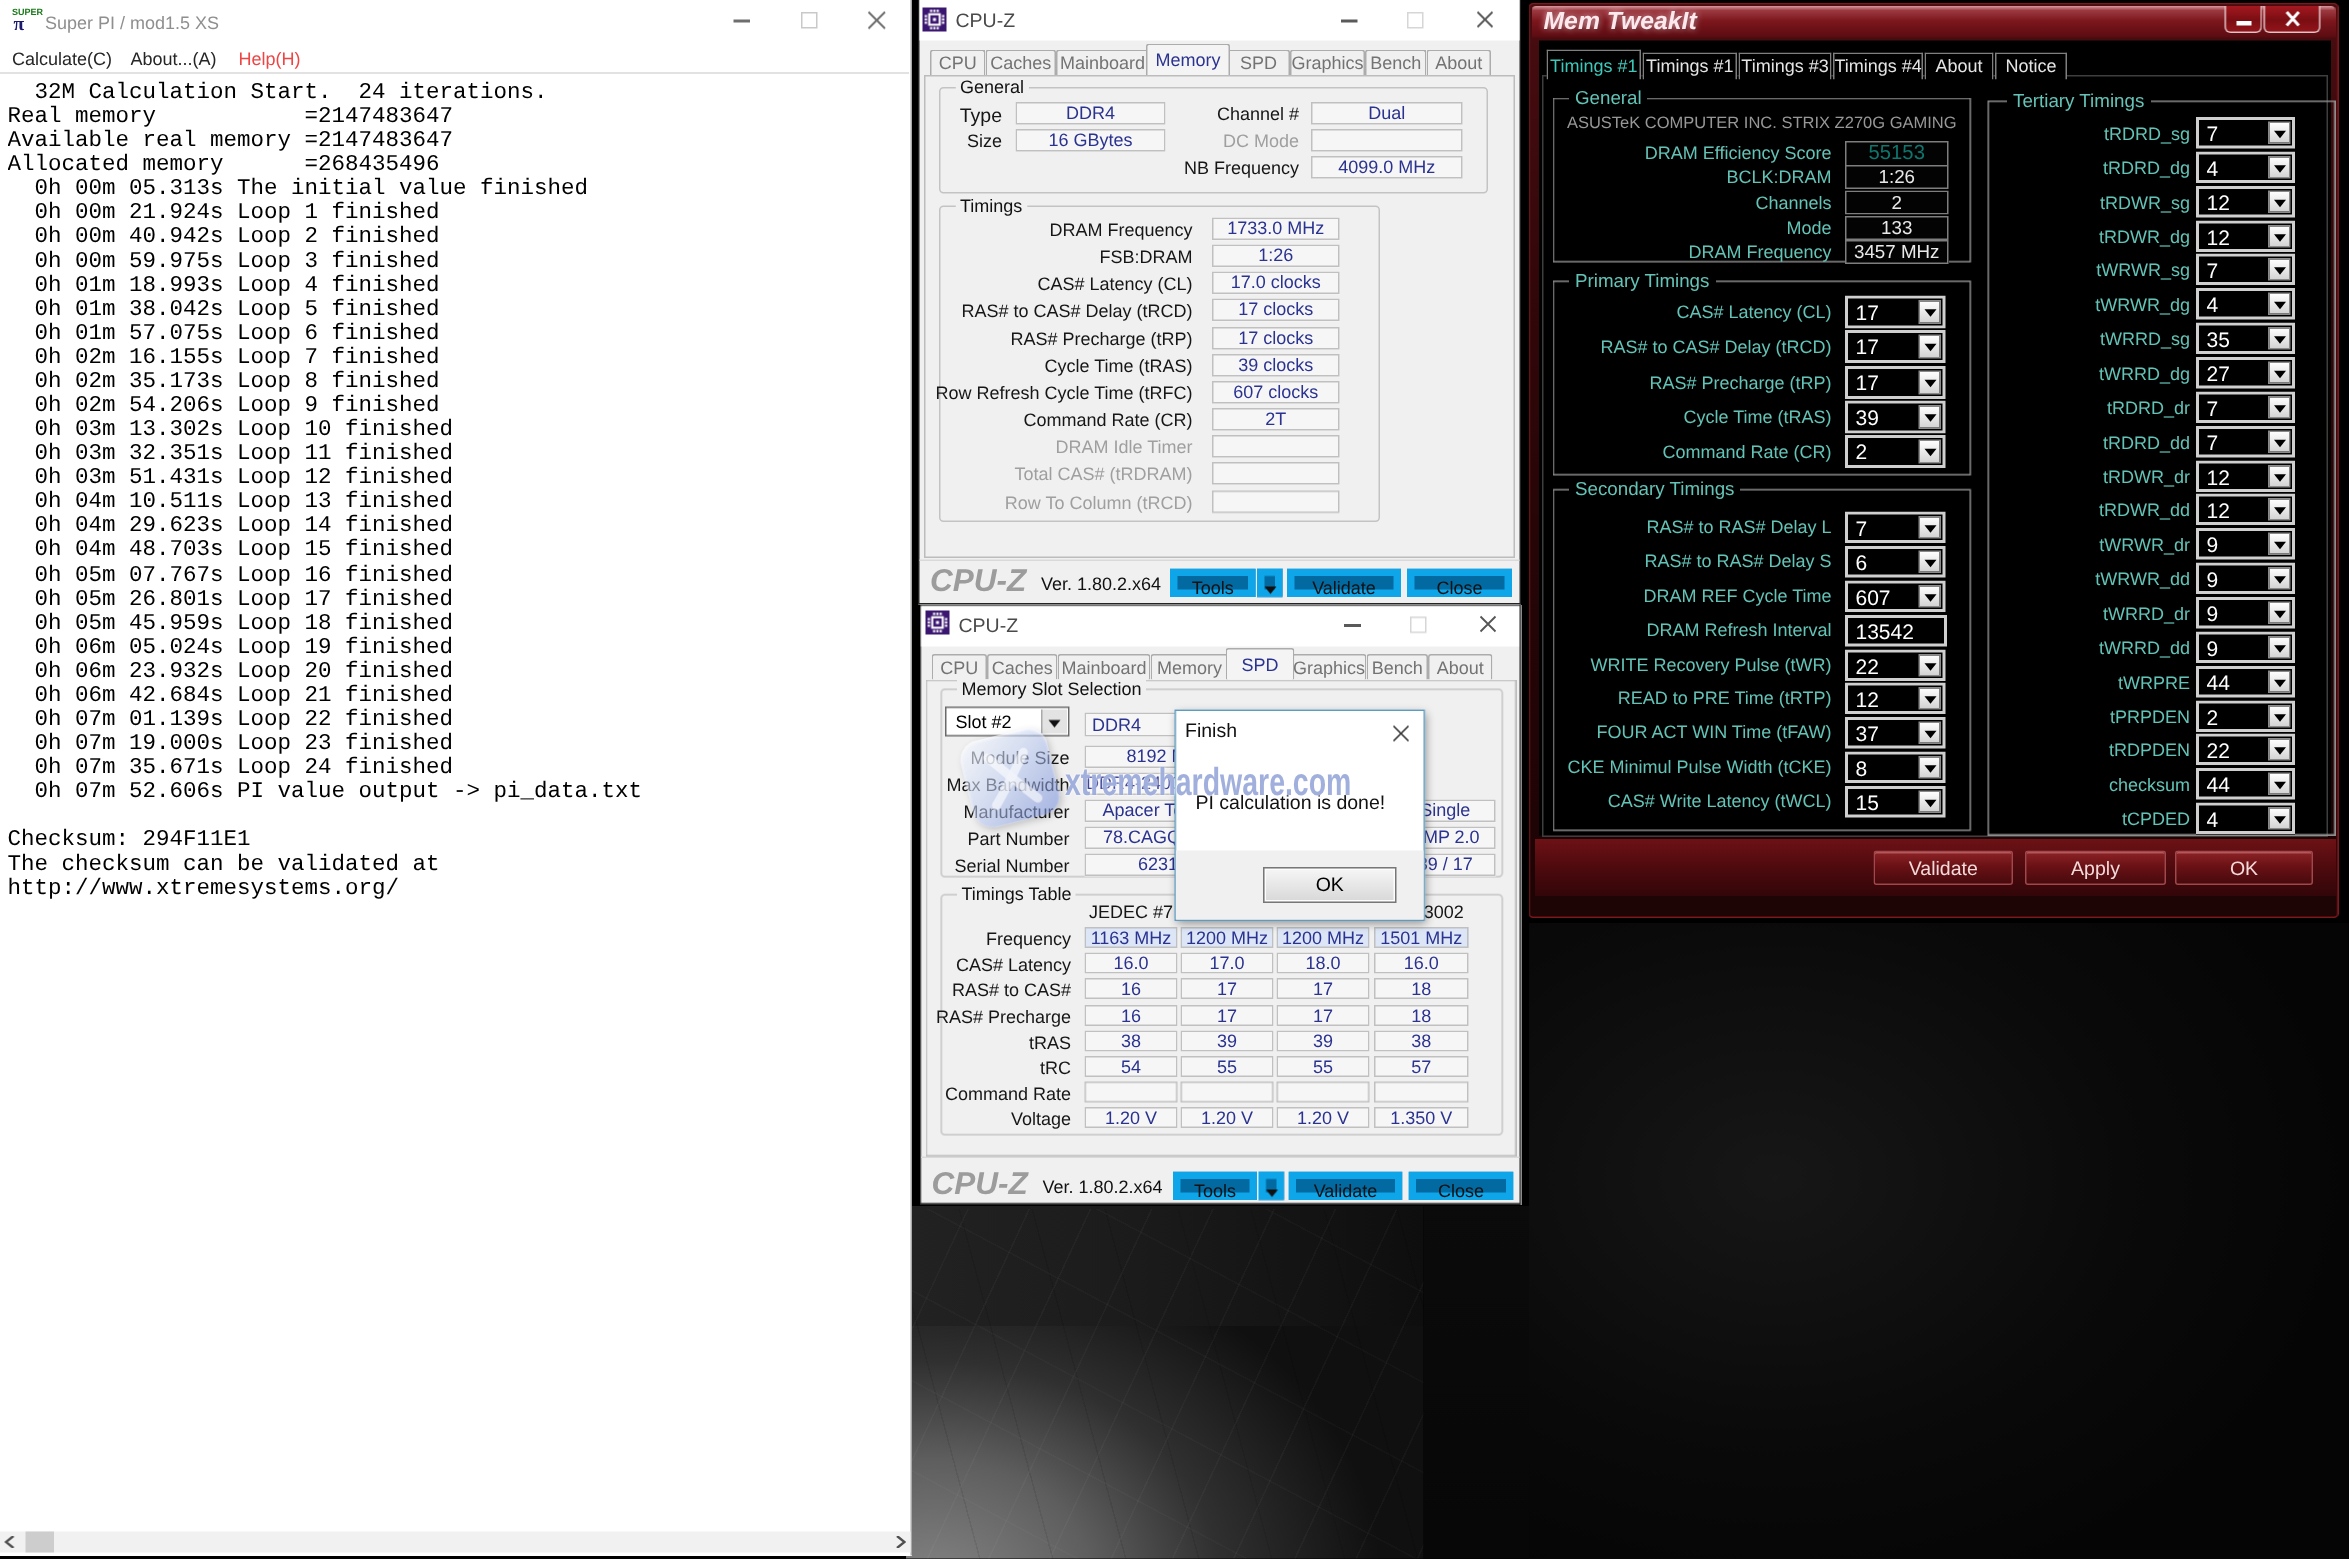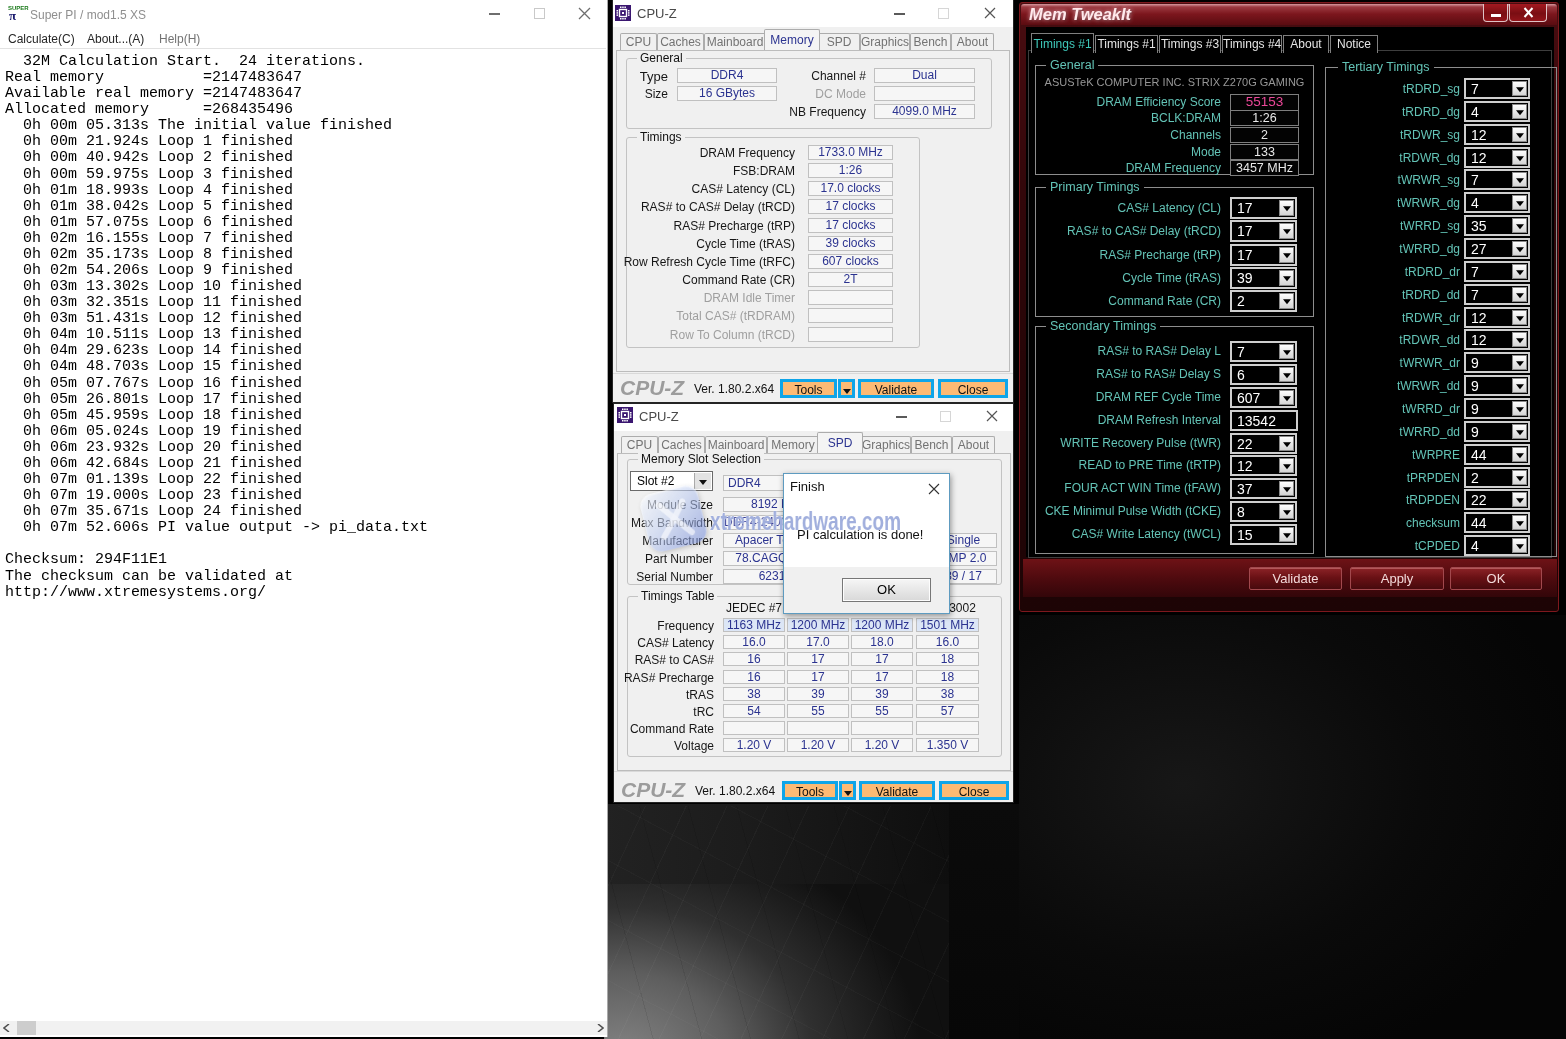--- a/index.html
+++ b/index.html
@@ -11,21 +11,21 @@
 .ctt{position:absolute;will-change:transform;left:25px;top:6px;font-size:12.5px;color:#4a4a4a}
 .tab{position:absolute;will-change:transform;background:#f0f0f0;border:1px solid #acacac;border-bottom:none;border-radius:2px 2px 0 0;text-align:center;font-size:12px;color:#737373}
 .tabsel{background:#f4f4f4;color:#2b3390}
 .panel{position:absolute;border:1px solid #bcbcbc;background:#f0f0f0}
 .gb{position:absolute;border:1px solid #c3c3c3;border-radius:3px}
 .gbl{position:absolute;will-change:transform;font-size:12px;color:#111;background:#f0f0f0;padding:0 3px;line-height:12px}
 .fl{position:absolute;will-change:transform;font-size:12px;color:#161616;text-align:right}
 .flg{color:#9f9f9f}
 .fb{position:absolute;will-change:transform;background:#f6f6f6;border:1px solid #c0c0c0;font-size:12px;color:#2b3390;text-align:center;overflow:hidden;white-space:nowrap}
 .fbl{text-align:left;padding-left:4px}
-.btn{position:absolute;will-change:transform;background:#fdba74;border:3px solid #0ea5e9;font-size:12px;color:#111;text-align:center}
+.btn{position:absolute;will-change:transform;background:#0369a1;border:5px solid #0ea5e9;font-size:12px;color:#111;text-align:center}
 .logo{position:absolute;will-change:transform;font-size:21px;font-weight:bold;font-style:italic;color:#9c9c9c;letter-spacing:0px}
 
 .mlab{position:absolute;will-change:transform;font-size:12px;color:#63c3b6;text-align:right;white-space:nowrap}
 .mgb{position:absolute;border:1px solid #8d8d8d}
 .mgbl{position:absolute;will-change:transform;font-size:12.5px;color:#63c3b6;background:#000;padding:0 4px;line-height:13px;white-space:nowrap}
 .mbox{position:absolute;will-change:transform;background:#030303;border:1px solid #7e7e7e;color:#e8e8e8;font-size:12.5px;text-align:center}
 .mc{position:absolute;will-change:transform;background:#000;border:2px solid #cfcfcf;color:#fff;font-size:14px}
 .mcv{position:absolute;left:5px;top:50%;transform:translateY(-50%)}
 .mcb{position:absolute;right:1px;top:1px;bottom:1px;width:15px;background:linear-gradient(180deg,#fefefe,#d4d4d4);border:1px solid #8a8a8a}
 .mcb:after{content:"";position:absolute;left:50%;top:50%;transform:translate(-50%,-36%);border:4.5px solid transparent;border-top:5.5px solid #000;border-bottom:none}
@@ -44,21 +44,21 @@
       <text x="1" y="16" font-family="Liberation Serif" font-size="13" font-weight="bold" fill="#1a1a6e">π</text>
     </svg>
 <div class="a" style="left:30px;top:8px;font-size:12px;color:#8f8f8f">Super PI / mod1.5 XS</div>
 <div class="a" style="left:489px;top:13px;width:11px;height:1.6px;background:#6e6e6e"></div>
 <div class="a" style="left:534px;top:8px;width:11px;height:11px;border:1.4px solid #c9c9c9"></div>
 <svg class="a" style="left:578px;top:7px" width="13" height="13" viewBox="0 0 13 13">
       <path d="M1 1 L12 12 M12 1 L1 12" stroke="#6e6e6e" stroke-width="1.3"></path>
     </svg>
 <div class="a" style="left:8px;top:32px;font-size:12px;color:#262626">Calculate(C)</div>
 <div class="a" style="left:87px;top:32px;font-size:12px;color:#262626">About...(A)</div>
-<div class="a" style="left:159px;top:32px;font-size:12px;color:#737373">Help(H)</div>
+<div class="a" style="left:159px;top:32px;font-size:12px;color:#ef4444">Help(H)</div>
 <div class="a" style="left:0;top:48px;width:606px;height:1px;background:#e2e2e2"></div>
 <pre class="a" style="left:5px;top:54.3px;font-family:'Liberation Mono',monospace;font-size:15px;line-height:16.08px;color:#000">  32M Calculation Start.  24 iterations.
 Real memory           =2147483647
 Available real memory =2147483647
 Allocated memory      =268435496
   0h 00m 05.313s The initial value finished
   0h 00m 21.924s Loop 1 finished
   0h 00m 40.942s Loop 2 finished
   0h 00m 59.975s Loop 3 finished
   0h 01m 18.993s Loop 4 finished
@@ -318,21 +318,21 @@
 <div class="mtab" style="left:11px;top:30px;width:63px;height:20px;line-height:20px;color:#3ec8ba;z-index:2">Timings #1</div>
 <div class="mtab" style="left:75px;top:32px;width:63px;height:18px;line-height:17px">Timings #1</div>
 <div class="mtab" style="left:139px;top:32px;width:62px;height:18px;line-height:17px">Timings #3</div>
 <div class="mtab" style="left:202px;top:32px;width:60px;height:18px;line-height:17px">Timings #4</div>
 <div class="mtab" style="left:263px;top:32px;width:46px;height:18px;line-height:17px">About</div>
 <div class="mtab" style="left:310px;top:32px;width:48px;height:18px;line-height:17px">Notice</div>
 <div class="mgb" style="left:15px;top:62px;width:279px;height:110px"></div>
 <div class="mgbl" style="left:26px;top:56px">General</div>
 <div class="a" style="left:15px;top:73px;width:279px;text-align:center;font-size:11px;color:#979797;white-space:nowrap">ASUSTeK COMPUTER INC. STRIX Z270G GAMING</div>
 <div class="mlab" style="left:31px;top:92px;width:170px">DRAM Efficiency Score</div>
-<div class="mbox" style="left:210px;top:91px;width:69px;height:24px;line-height:14px;color:#ec4899;font-size:13.5px">55153</div>
+<div class="mbox" style="left:210px;top:91px;width:69px;height:24px;line-height:14px;color:#0f766e;font-size:13.5px">55153</div>
 <div class="mlab" style="left:31px;top:108px;width:170px">BCLK:DRAM</div>
 <div class="mbox" style="left:210px;top:107px;width:69px;height:16px;line-height:14px;color:#e8e8e8;font-size:12.5px">1:26</div>
 <div class="mlab" style="left:31px;top:125px;width:170px">Channels</div>
 <div class="mbox" style="left:210px;top:124px;width:69px;height:16px;line-height:14px;color:#e8e8e8;font-size:12.5px">2</div>
 <div class="mlab" style="left:31px;top:142px;width:170px">Mode</div>
 <div class="mbox" style="left:210px;top:141px;width:69px;height:16px;line-height:14px;color:#e8e8e8;font-size:12.5px">133</div>
 <div class="mlab" style="left:31px;top:158px;width:170px">DRAM Frequency</div>
 <div class="mbox" style="left:210px;top:157px;width:69px;height:16px;line-height:14px;color:#e8e8e8;font-size:12.5px">3457 MHz</div>
 <div class="mgb" style="left:15px;top:184px;width:279px;height:130px"></div>
 <div class="mgbl" style="left:26px;top:178px">Primary Timings</div>

